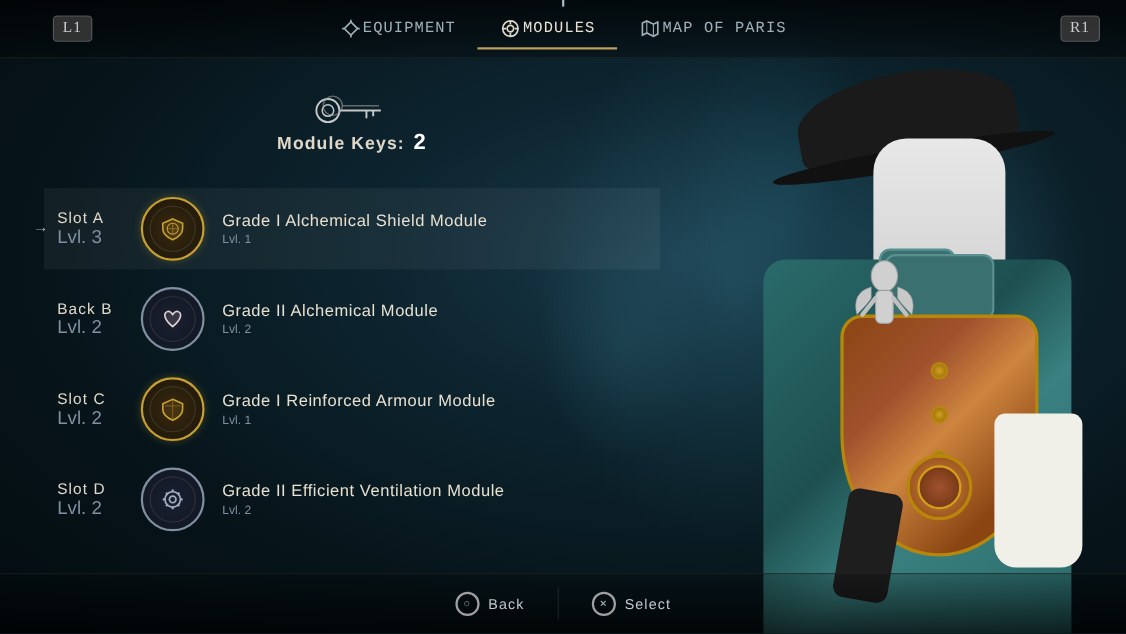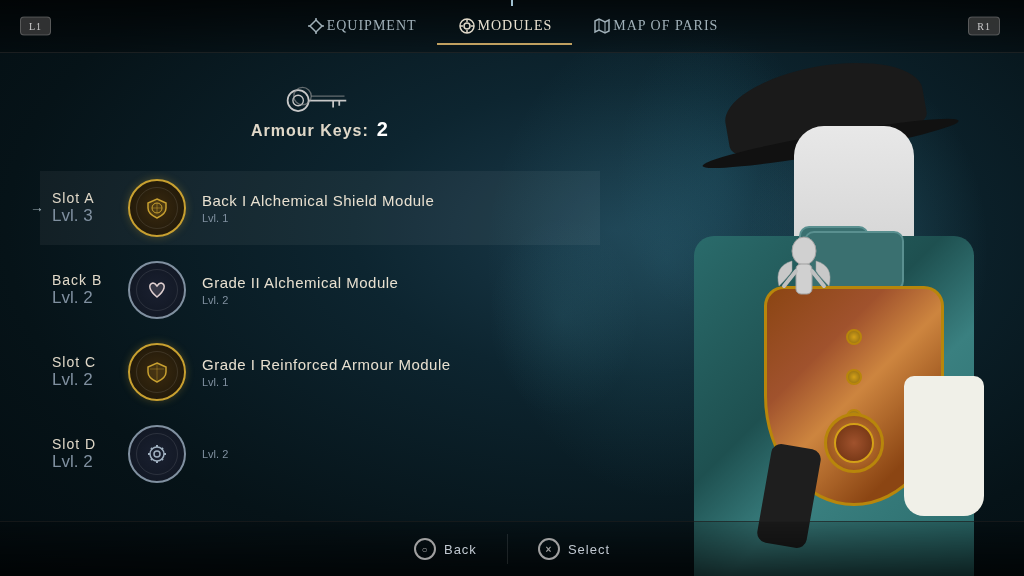--- a/index.html
+++ b/index.html
@@ -175,21 +175,21 @@
     .nav-item {
       display: flex;
       align-items: center;
       gap: 1px;
       padding: 8px 20px;
       cursor: pointer;
       color: #a0b0b8;
       font-size: 14px;
       letter-spacing: 1px;
       text-transform: uppercase;
-      font-family: Liberation Serif, serif;
+      font-family: Liberation Mono, monospace;
       position: relative;
       transition: color 0.2s;
     }
 
     .nav-item.active {
       color: #e8e0d0;
     }
 
     .nav-item.active::after {
       content: '';
@@ -219,23 +219,24 @@
       justify-content: center;
       font-size: 16px;
     }
 
     .l1-btn, .r1-btn {
       position: absolute;
       background: rgba(60,60,60,0.8);
       border: 1px solid rgba(255,255,255,0.2);
       border-radius: 4px;
       padding: 3px 8px;
-      font-size: 10px;
+      font-size: 14px;
       color: #ccc;
       letter-spacing: 1px;
+      margin-left: 28px;
     }
 
     .l1-btn { left: 20px; top: 50%; transform: translateY(-50%); }
     .r1-btn { right: 24px; top: 50%; transform: translateY(-50%); }
 
     
     .main-content {
       flex: 1;
       display: flex;
       padding: 20px 40px;
@@ -519,21 +520,21 @@
           <circle cx="15" cy="20" r="12" stroke="#c8c8c8" stroke-width="2" fill="none"></circle>
           <circle cx="15" cy="20" r="6" stroke="#c8c8c8" stroke-width="1.5" fill="none"></circle>
           <line x1="27" y1="20" x2="70" y2="20" stroke="#c8c8c8" stroke-width="2"></line>
           <line x1="55" y1="20" x2="55" y2="28" stroke="#c8c8c8" stroke-width="2"></line>
           <line x1="62" y1="20" x2="62" y2="26" stroke="#c8c8c8" stroke-width="2"></line>
 
           <circle cx="20" cy="15" r="10" stroke="#a0a0a0" stroke-width="1.5" fill="none" opacity="0.6"></circle>
           <line x1="30" y1="15" x2="68" y2="15" stroke="#a0a0a0" stroke-width="1.5" opacity="0.6"></line>
         </svg>
         <div style="display:flex;align-items:baseline;gap:8px;">
-          <span class="module-keys-text" style="font-weight:bold;">Armour Keys:</span>
+          <span class="module-keys-text" style="font-weight:bold;">Module Keys:</span>
           <span class="module-keys-text" style="font-size:20px;font-weight:bold;color:#fff;">2</span>
         </div>
       </div>
 
       <div class="slots-list" id="slots-container">
       <div class="slot-item selected">
     <div class="slot-arrow">→</div>
     <div class="slot-label">
       <div class="slot-name">Slot A</div>
       <div class="slot-level">Lvl. 3</div>
@@ -543,21 +544,21 @@
         <div class="module-circle-inner">
           <svg width="22" height="22" viewBox="0 0 22 22" fill="none">
     <path d="M11 2 L20 6 L20 11 Q20 17 11 21 Q2 17 2 11 L2 6 Z" stroke="#c8a030" stroke-width="1.5" fill="rgba(200,160,48,0.15)"></path>
     <circle cx="11" cy="11" r="5" stroke="#c8a030" stroke-width="1" fill="none"></circle>
     <path d="M11 6 L11 16 M6 11 L16 11" stroke="#c8a030" stroke-width="1" opacity="0.5"></path>
   </svg>
         </div>
       </div>
     </div>
     <div class="module-info">
-      <div class="module-name">Back I Alchemical Shield Module</div>
+      <div class="module-name">Grade I Alchemical Shield Module</div>
       <div class="module-level">Lvl. 1</div>
     </div>
   </div>
           <div class="slot-item">
 
     <div class="slot-label">
       <div class="slot-name">Back B</div>
       <div class="slot-level">Lvl. 2</div>
     </div>
     <div class="module-icon-wrapper">
@@ -614,20 +615,21 @@
     <line x1="20" y1="11" x2="18" y2="11" stroke="#a0b0c0" stroke-width="2"></line>
     <line x1="6.5" y1="6.5" x2="5" y2="5" stroke="#a0b0c0" stroke-width="2"></line>
     <line x1="17" y1="17" x2="15.5" y2="15.5" stroke="#a0b0c0" stroke-width="2"></line>
     <line x1="15.5" y1="6.5" x2="17" y2="5" stroke="#a0b0c0" stroke-width="2"></line>
     <line x1="5" y1="17" x2="6.5" y2="15.5" stroke="#a0b0c0" stroke-width="2"></line>
   </svg>
         </div>
       </div>
     </div>
     <div class="module-info">
+      <div class="module-name">Grade II Efficient Ventilation Module</div>
       <div class="module-level">Lvl. 2</div>
     </div>
   </div>
         </div>
 
     </div>
   </div>
 
   <div class="bottom-bar">
     <div class="bottom-btn">

